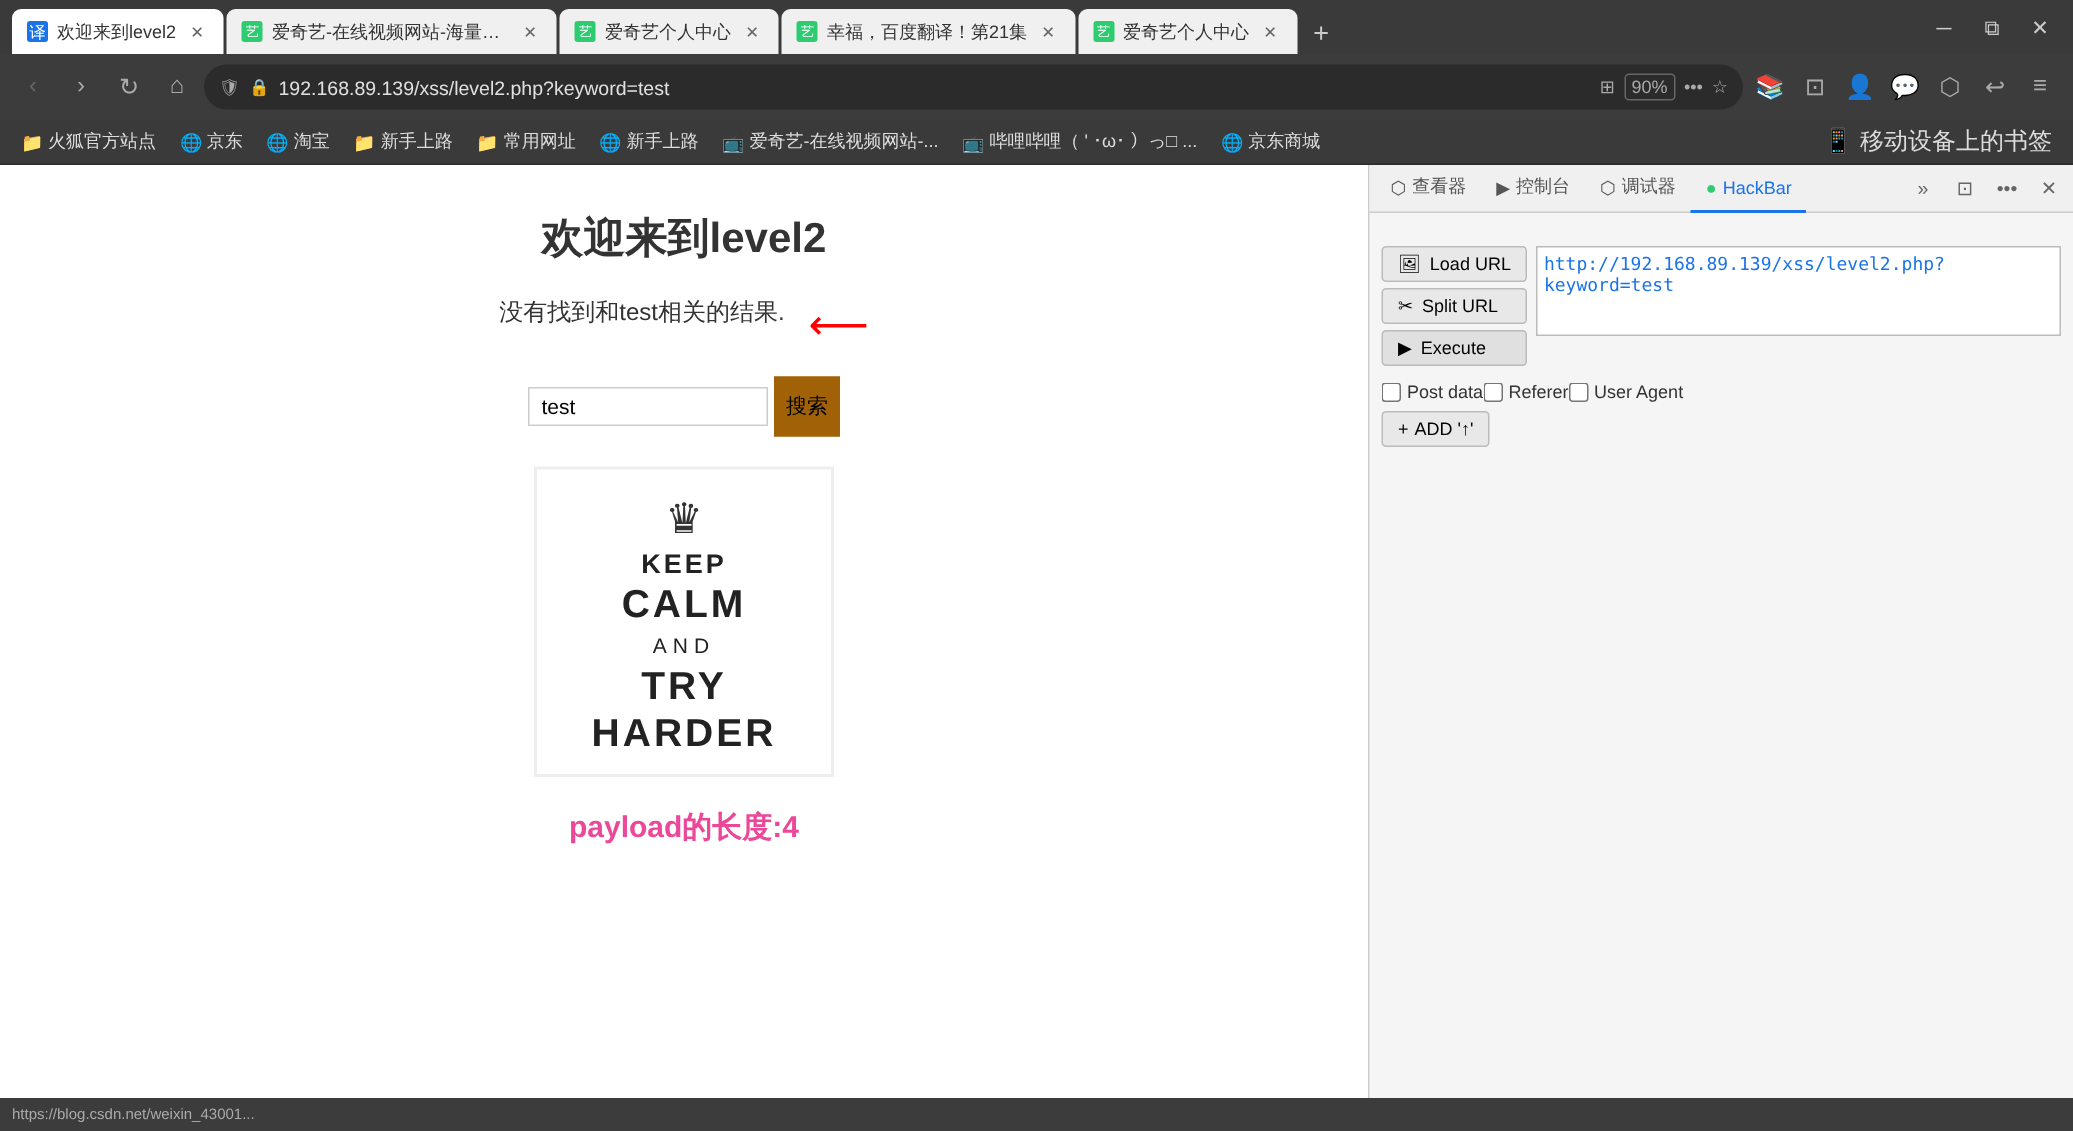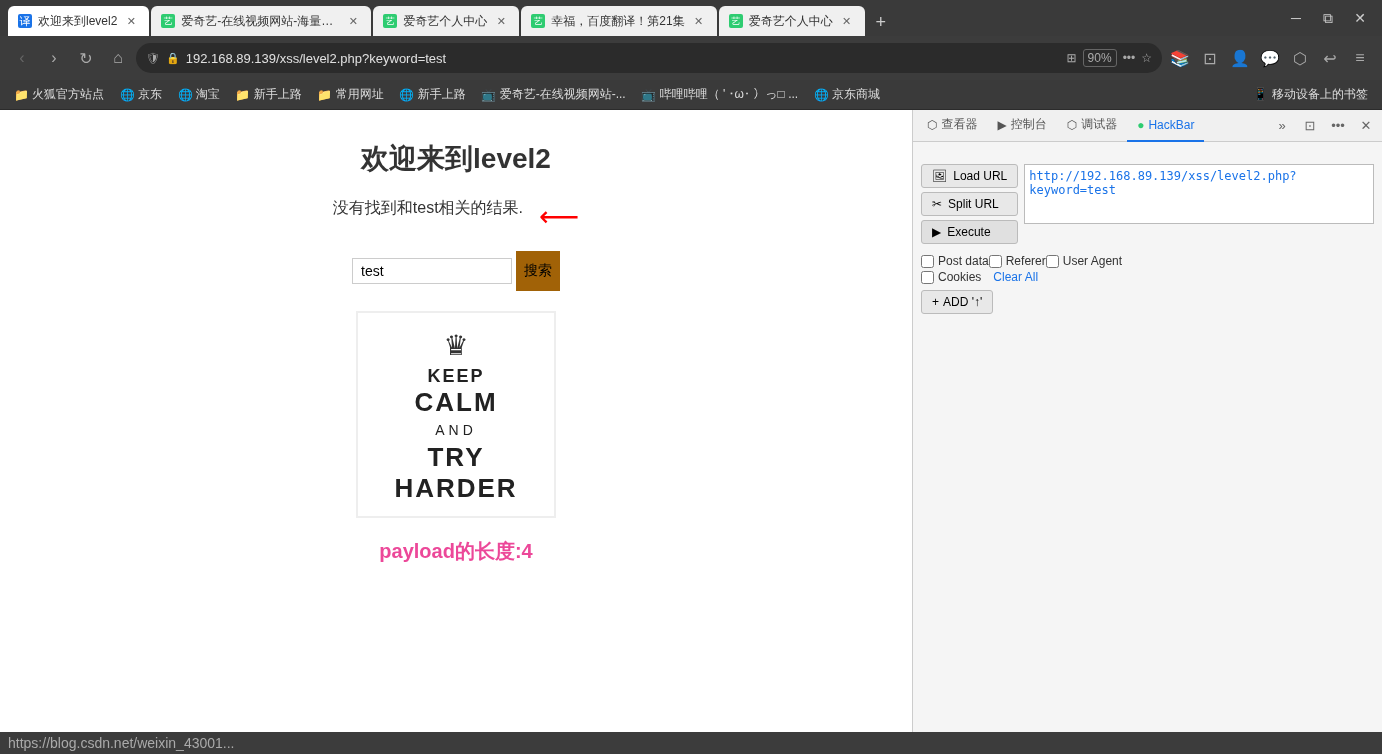--- a/index.html
+++ b/index.html
@@ -73,21 +73,21 @@
     .hackbar-btn { display: flex; align-items: center; gap: 6px; background: #e8e8e8; border: 1px solid #bbb; border-radius: 3px; padding: 4px 10px; font-size: 12px; cursor: pointer; white-space: nowrap; }
     .hackbar-url-textarea { flex: 1; border: 1px solid #bbb; padding: 4px; font-size: 12px; color: #1a73e8; resize: none; height: 60px; font-family: monospace; background: white; }
     .hackbar-options { display: flex; align-items: center; flex-wrap: wrap; margin-top: 4px; }
     .hackbar-checkbox { display: flex; align-items: center; gap: 4px; font-size: 12px; color: #333; cursor: pointer; }
     .hackbar-checkbox input { cursor: pointer; }
     .hackbar-clear-all { color: #1a73e8; font-size: 12px; cursor: pointer; text-decoration: none; }
     .hackbar-add-btn { display: flex; align-items: center; gap: 4px; background: #e8e8e8; border: 1px solid #bbb; border-radius: 3px; padding: 4px 10px; font-size: 12px; cursor: pointer; width: fit-content; }
 
     
     .status-bar { height: 22px; background: #3c3c3c; display: flex; align-items: center; padding: 0 8px; }
-    .status-text { color: #aaa; font-size: 14px; }
+    .status-text { color: #aaa; font-size: 10px; }
   </style>
 </head>
 <body>
 
 <div class="browser">
 
   <div class="tab-bar">
     <div class="tab active">
       <div class="tab-icon translate">译</div>
       <span class="tab-label">欢迎来到level2</span>
@@ -179,21 +179,21 @@
       <span>爱奇艺-在线视频网站-...</span>
     </div>
     <div class="bookmark-item">
       <span>📺</span>
       <span>哔哩哔哩（ ' ･ω･ ）っ□ ...</span>
     </div>
     <div class="bookmark-item">
       <span>🌐</span>
       <span>京东商城</span>
     </div>
-    <div style="margin-left:auto; display:flex; align-items:center; color:#ddd; font-size:12px; padding:0 6px;">
+    <div style="margin-left:auto; display:flex; align-items:center; color:#ddd; font-size:16px; padding:0 6px;">
       <span>📱 移动设备上的书签</span>
     </div>
   </div>
 
   <div class="main">
 
     <div class="page-content">
       <h1 class="page-title">欢迎来到level2</h1>
       <div style="display:flex; align-items:center; margin-bottom:16px;">
         <span class="search-result-msg">没有找到和test相关的结果.</span>
@@ -274,27 +274,20 @@
             <span>Post data</span>
           </label>
           <label class="hackbar-checkbox">
             <input type="checkbox" style="">
             <span>Referer</span>
           </label>
           <label class="hackbar-checkbox">
             <input type="checkbox" style="">
             <span>User Agent</span>
           </label>
-          <div style="width:100%; display:flex; gap:12px; align-items:center; margin-top:2px;">
-            <label class="hackbar-checkbox">
-              <input type="checkbox" style="">
-              <span>Cookies</span>
-            </label>
-            <a class="hackbar-clear-all" href="#">Clear All</a>
-          </div>
         </div>
 
         <div class="hackbar-add-btn">
           <span>+</span>
           <span>ADD '↑'</span>
         </div>
       </div>
     </div>
   </div>
 

